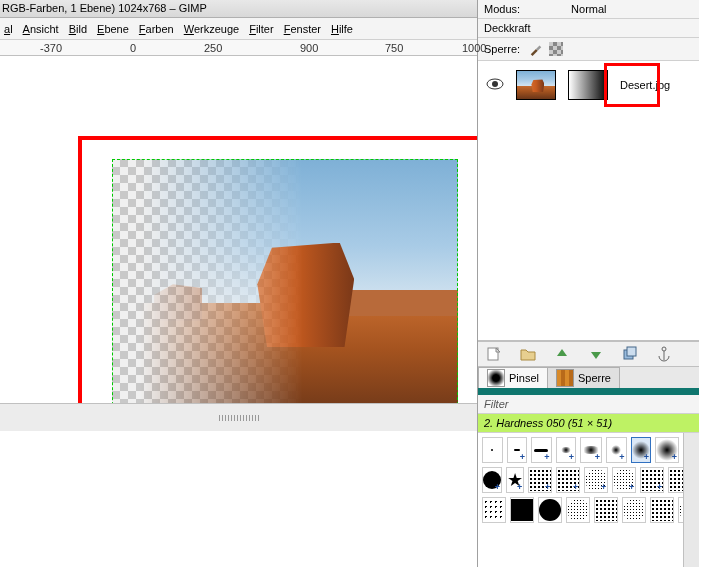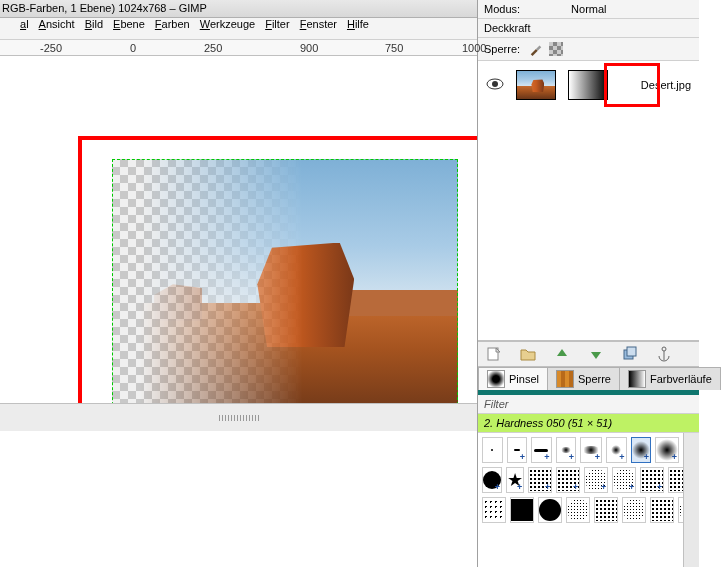--- a/index.html
+++ b/index.html
@@ -4,21 +4,21 @@
 <style>
   * { box-sizing: border-box; margin: 0; padding: 0; font-family: "Segoe UI", Tahoma, sans-serif; font-size: 11px; }
   body { width: 727px; height: 567px; background: #fff; display: flex; overflow: hidden; }
   .left-pane { width: 477px; height: 431px; position: relative; display: flex; flex-direction: column; }
   .right-pane { width: 222px; height: 567px; border-left: 1px solid #a0a0a0; display: flex; flex-direction: column; background: #f0f0f0; }
 
   
   .title-bar { height: 18px; background: linear-gradient(#e8e8e8,#d8d8d8); border-bottom: 1px solid #b0b0b0; padding-left: 2px; line-height: 17px; color: #000; overflow: hidden; white-space: nowrap; }
 
   
-  .menu-bar { height: 22px; background: #f4f4f4; border-bottom: 1px solid #d0d0d0; display: flex; padding-left: 20px; gap: 10px; }
+  .menu-bar { height: 22px; background: #f4f4f4; border-bottom: 1px solid #d0d0d0; display: flex; align-items: center; padding-left: 4px; gap: 10px; }
   .menu-bar span { text-decoration: underline; text-decoration-color: transparent; cursor: default; }
   .menu-bar span::first-letter { text-decoration: underline; }
 
   
   .ruler-h { height: 16px; background: #f8f8f8; border-bottom: 1px solid #c0c0c0; position: relative; font-size: 9px; color: #333; }
   .ruler-h .tick { position: absolute; top: 2px; }
 
   
   .canvas-area { flex: 1; position: relative; background: #7a7a7a; overflow: hidden; }
   .canvas-bg { position: absolute; inset: 0; background: #fff; }
@@ -66,28 +66,28 @@
     linear-gradient(-45deg,transparent 75%,#888 75%);
     background-size:8px 8px; background-position:0 0,0 4px,4px -4px,-4px 0; background-color:#ccc; }
 
   
   .layers-list { flex: 0 0 auto; height: 280px; background:#fff; border-bottom:1px solid #c0c0c0; position:relative; padding-top:4px;}
   .layer-row { display:flex; align-items:center; gap:12px; padding:4px 8px; height:40px; }
   .eye-icon { width:18px; text-align:center; }
   .thumb { width:40px; height:30px; border:1px solid #000; position:relative; overflow:hidden; }
   .thumb .sky{height:55%;} .thumb .ground{height:45%;} .thumb .butte{left:38%;top:30%;width:34%;height:45%;}
   .mask-thumb { width:40px; height:30px; border:1px solid #000; background: linear-gradient(90deg,#fff 0%, #000 100%); }
-  .layer-name { flex:1;text-align:right; }
+  .layer-name { flex:1; }
 
   
   .rp-toolbar { height:26px; background:#f0f0f0; border-top:1px solid #c0c0c0; border-bottom:1px solid #c0c0c0; display:flex; align-items:center; gap:18px; padding:0 8px;}
   .rp-toolbar svg, .rp-toolbar .tb-ico { width:16px; height:16px; }
 
   
-  .tabs { display:flex; height:28px; background:#e8e8e8; border-bottom:5px solid #0f766e; }
+  .tabs { display:flex; height:28px; background:#e8e8e8; border-bottom:7px solid #0f766e; }
   .tab { display:flex; align-items:center; gap:4px; padding:0 8px; border:1px solid #b0b0b0; border-bottom:none; background:#f8f8f8; margin-right:-1px; cursor:default;}
   .tab.inactive { background:#e0e0e0; }
   .tab-ico { width:18px; height:18px; border:1px solid #999; display:inline-block; }
   .ico-pinsel { background: radial-gradient(circle at 50% 50%, #000 0%, #000 30%, #fff 80%); }
   .ico-muster { background: repeating-linear-gradient(90deg,#d88a2a 0 4px,#b86a1a 4px 8px); }
   .ico-farbv { background: linear-gradient(90deg,#000,#fff); background-color:#555;}
   .filter-row { padding:3px 6px; background:#f4f4f4; font-style:italic; color:#555; border-bottom:1px solid #d0d0d0;}
   .brush-label { padding:3px 6px; background:#bef264; border-bottom:1px solid #d0d0d0; font-style:italic;}
 
   
@@ -116,21 +116,21 @@
     <span>Bild</span>
     <span>Ebene</span>
     <span>Farben</span>
     <span>Werkzeuge</span>
     <span>Filter</span>
     <span>Fenster</span>
     <span>Hilfe</span>
   </div>
 
   <div class="ruler-h">
-    <span class="tick" style="left:40px">-250</span>
+    <span class="tick" style="left:40px">-370</span>
     <span class="tick" style="left:130px">0</span>
     <span class="tick" style="left:204px">250</span>
     <span class="tick" style="left:300px">900</span>
     <span class="tick" style="left:385px">750</span>
     <span class="tick" style="left:462px">1000</span>
   </div>
 
   <div class="canvas-area">
     <div class="canvas-bg"></div>
     <div class="image-frame">
@@ -224,24 +224,20 @@
 
   <div class="tabs">
     <div class="tab">
       <span class="tab-ico ico-pinsel"></span>
       <span>Pinsel</span>
     </div>
     <div class="tab inactive">
       <span class="tab-ico ico-muster"></span>
       <span>Sperre</span>
     </div>
-    <div class="tab inactive">
-      <span class="tab-ico ico-farbv"></span>
-      <span>Farbverläufe</span>
-    </div>
   </div>
 
   <div class="filter-row">Filter</div>
   <div class="brush-label">2. Hardness 050 (51 × 51)</div>
 
   <div style="display:flex; flex:1; overflow:hidden;">
     <div class="brush-grid">
       <div class="bg-row">
         <div class="bcell">
             <div class="dot" style="width:2px;height:2px"></div>

